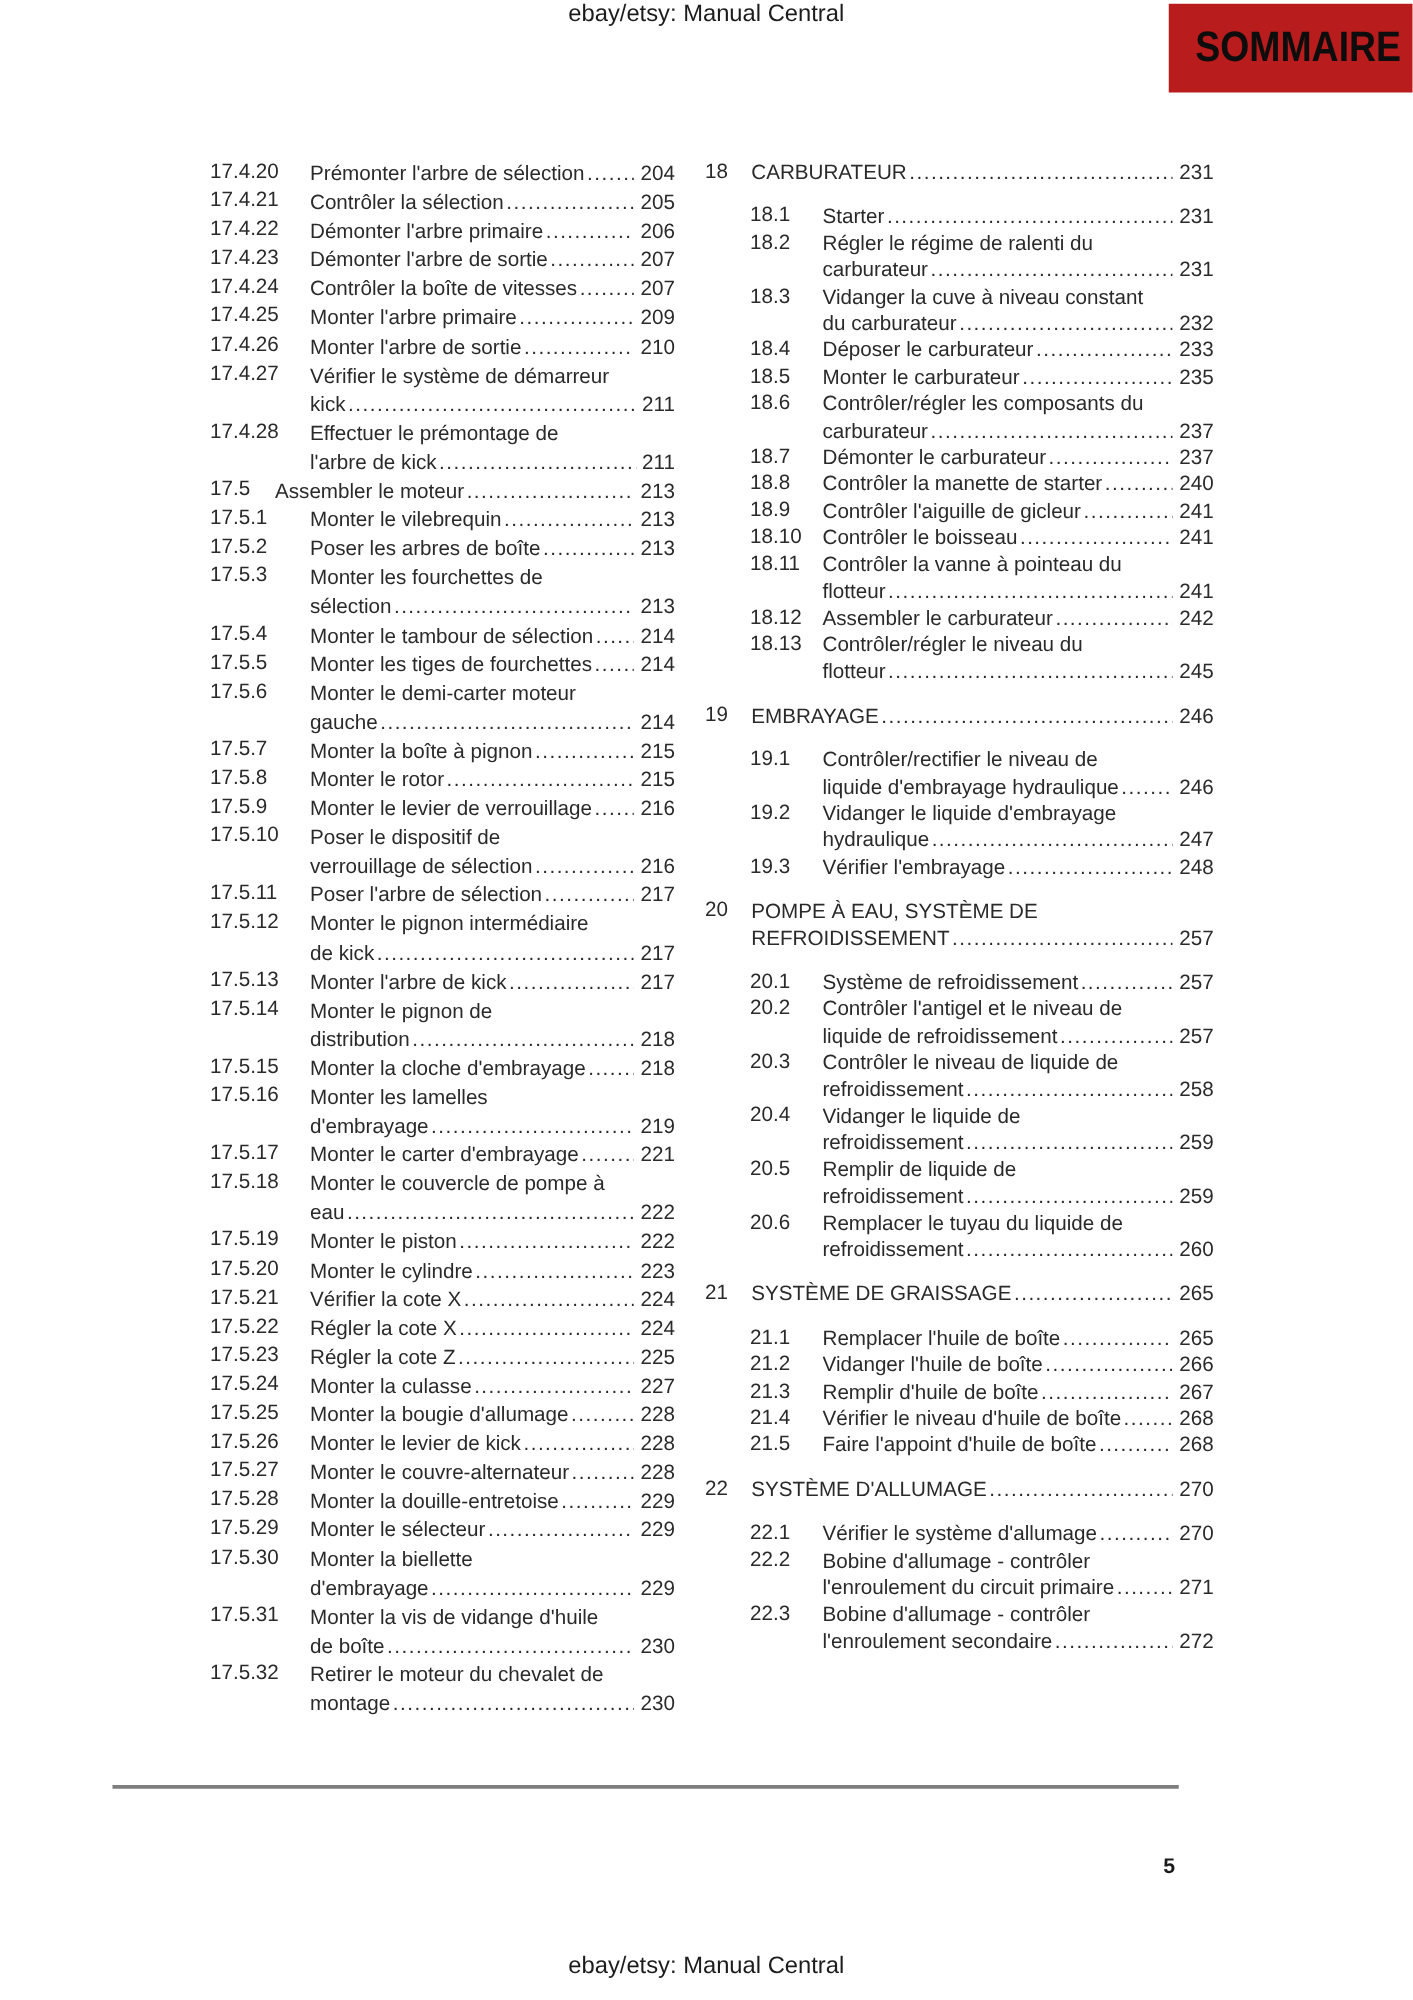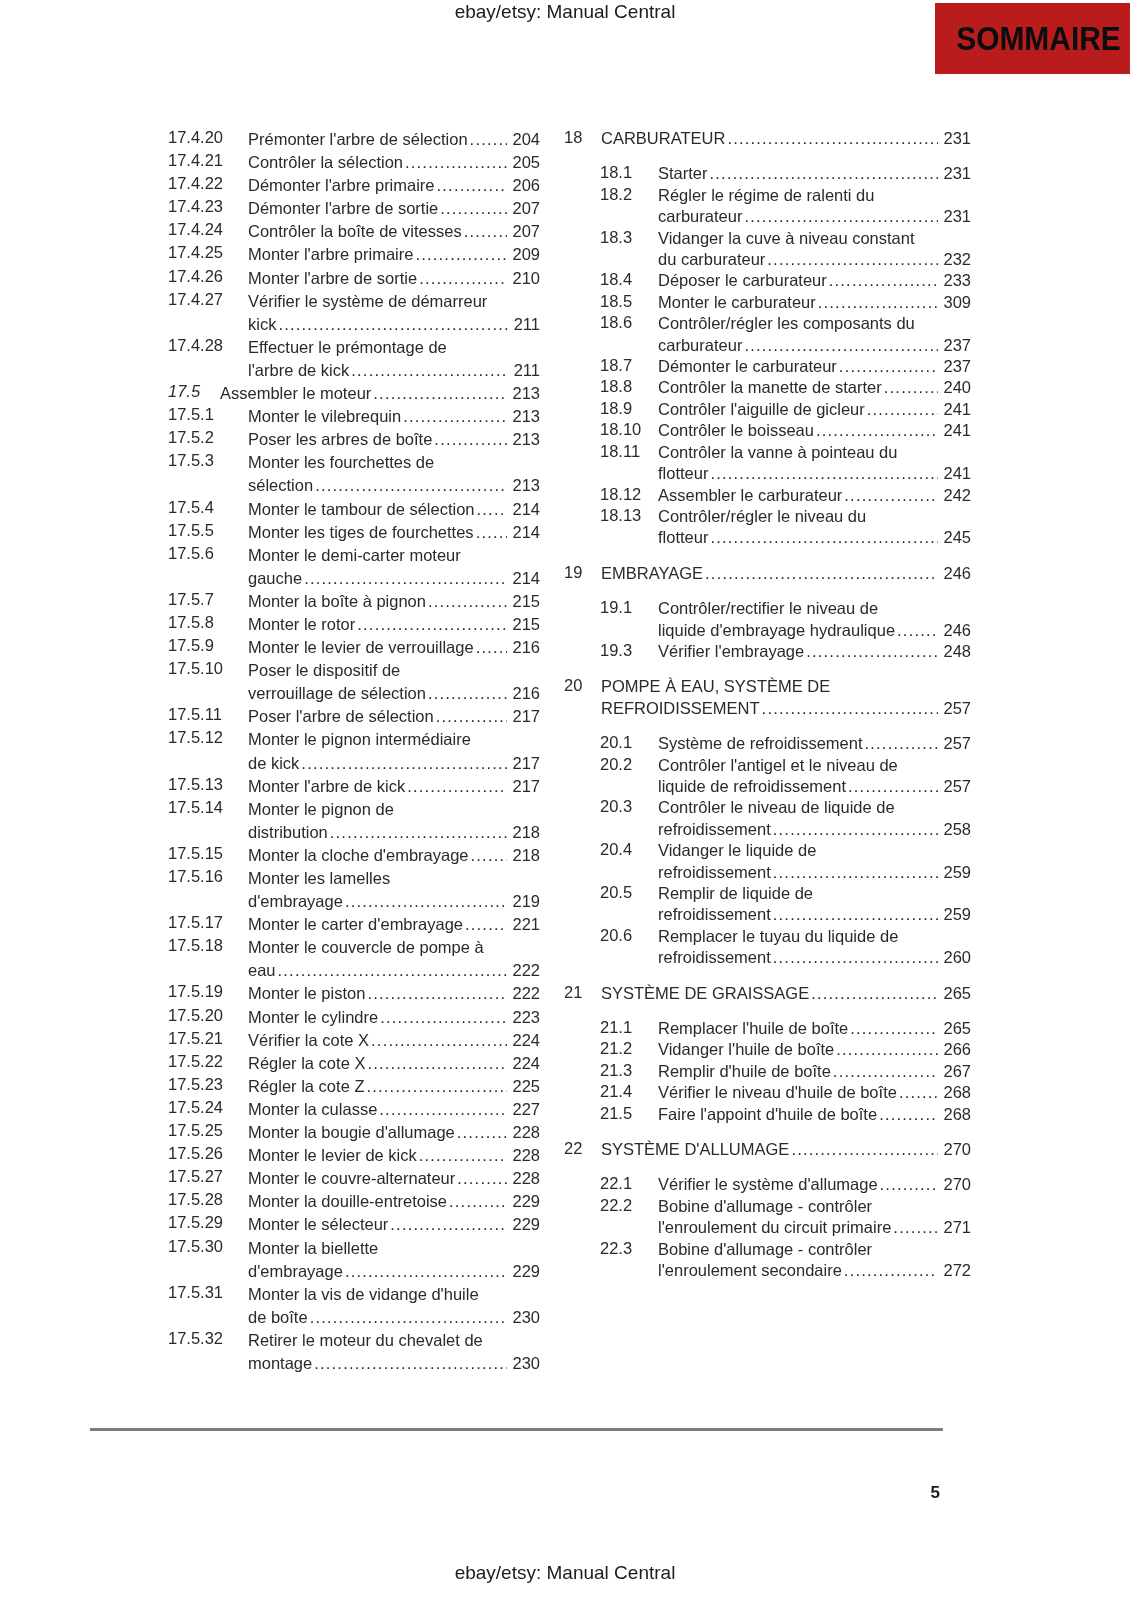--- a/index.html
+++ b/index.html
@@ -31,21 +31,21 @@
   .body { flex:1; min-width:0; }
   .line { display:flex; align-items:baseline; }
   .col-left  .line { line-height:23.1px; }
   .col-right .line { line-height:21.4px; }
   .txt { flex:none; white-space:nowrap; }
   .dots { flex:1; overflow:hidden; white-space:nowrap; margin-left:2px; letter-spacing:1.2px; }
   .dots::after { content:"..................................................................................................................."; }
   .pg { flex:none; padding-left:5px; }
   
   .lvl3 .num { width:80px; }
-  .col-left .lvl2 .num { width:52px;font-style:italic; }
+  .col-left .lvl2 .num { width:52px; }
   .col-right .lvl1 .num { width:37px; }
   .col-right .lvl2 { padding-left:36px; }
   .col-right .lvl2 .num { width:58px; }
   .col-right .lvl1 { margin:14px 0; }
   .col-right .entry:first-child { margin-top:0; }
   .footer-rule {
     position:absolute; left:90px; top:1428px; width:853px; height:3px;
     background:#7d7d7d;
   }
   .page-number {
@@ -581,21 +581,21 @@
             <span class="pg">233</span>
           </div>
         </div>
       </div>
       <div class="entry lvl2">
         <span class="num">18.5</span>
         <div class="body">
           <div class="line">
             <span class="txt">Monter le carburateur</span>
             <span class="dots"></span>
-            <span class="pg">309</span>
+            <span class="pg">235</span>
           </div>
         </div>
       </div>
       <div class="entry lvl2">
         <span class="num">18.6</span>
         <div class="body">
           <div class="line nolead">
             <span class="txt">Contrôler/régler les composants du</span>
           </div>
           <div class="line">
@@ -694,20 +694,33 @@
       <div class="entry lvl2">
         <span class="num">19.1</span>
         <div class="body">
           <div class="line nolead">
             <span class="txt">Contrôler/rectifier le niveau de</span>
           </div>
           <div class="line">
             <span class="txt">liquide d'embrayage hydraulique</span>
             <span class="dots"></span>
             <span class="pg">246</span>
+          </div>
+        </div>
+      </div>
+      <div class="entry lvl2">
+        <span class="num">19.2</span>
+        <div class="body">
+          <div class="line nolead">
+            <span class="txt">Vidanger le liquide d'embrayage</span>
+          </div>
+          <div class="line">
+            <span class="txt">hydraulique</span>
+            <span class="dots"></span>
+            <span class="pg">247</span>
           </div>
         </div>
       </div>
       <div class="entry lvl2">
         <span class="num">19.3</span>
         <div class="body">
           <div class="line">
             <span class="txt">Vérifier l'embrayage</span>
             <span class="dots"></span>
             <span class="pg">248</span>

